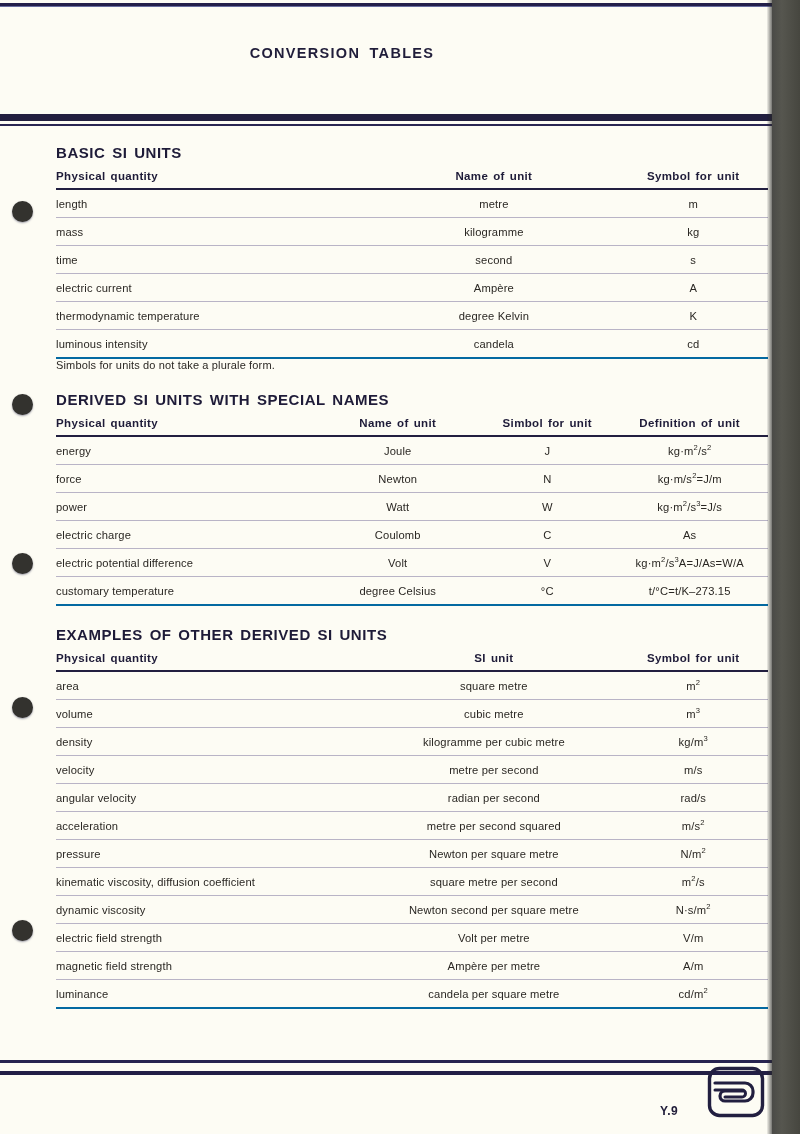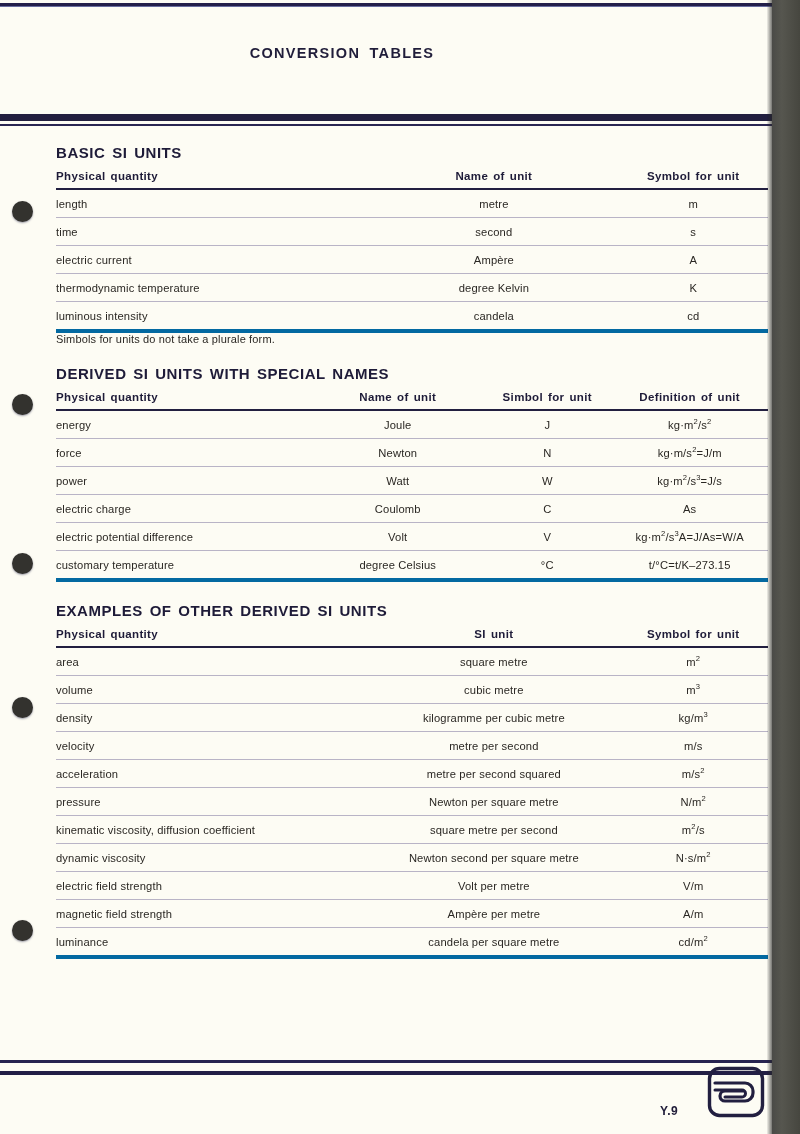--- a/index.html
+++ b/index.html
@@ -137,21 +137,21 @@
   table.units th.lft { text-align: left; }
   table.units td {
     font-size: 11.2px;
     color: #2a2723;
     padding: 8px 0 7px 0;
     text-align: center;
     border-bottom: 1px solid #b9b4c6;
     letter-spacing: .15px;
   }
   table.units td.lft { text-align: left; }
-  table.units tr:last-child td { border-bottom: 4px solid #0369a1; }
+  table.units tr:last-child td { border-bottom: 2px solid #0369a1; }
 
   sup { font-size: .68em; vertical-align: super; line-height: 0; }
 
   .footnote {
     font-size: 11px;
     color: #2b2824;
     letter-spacing: .15px;
   }
 
   
@@ -201,20 +201,25 @@
               <th class="lft">Physical quantity</th>
               <th>Name of unit</th>
               <th>Symbol for unit</th>
             </tr>
           </thead>
           <tbody>
             <tr>
               <td class="lft">length</td>
               <td>metre</td>
               <td>m</td>
+            </tr>
+            <tr>
+              <td class="lft">mass</td>
+              <td>kilogramme</td>
+              <td>kg</td>
             </tr>
             <tr>
               <td class="lft">time</td>
               <td>second</td>
               <td>s</td>
             </tr>
             <tr>
               <td class="lft">electric current</td>
               <td>Ampère</td>
               <td>A</td>
@@ -320,20 +325,25 @@
               <td class="lft">density</td>
               <td>kilogramme per cubic metre</td>
               <td>kg/m<sup>3</sup></td>
             </tr>
             <tr>
               <td class="lft">velocity</td>
               <td>metre per second</td>
               <td>m/s</td>
             </tr>
             <tr>
+              <td class="lft">angular velocity</td>
+              <td>radian per second</td>
+              <td>rad/s</td>
+            </tr>
+            <tr>
               <td class="lft">acceleration</td>
               <td>metre per second squared</td>
               <td>m/s<sup>2</sup></td>
             </tr>
             <tr>
               <td class="lft">pressure</td>
               <td>Newton per square metre</td>
               <td>N/m<sup>2</sup></td>
             </tr>
             <tr>

